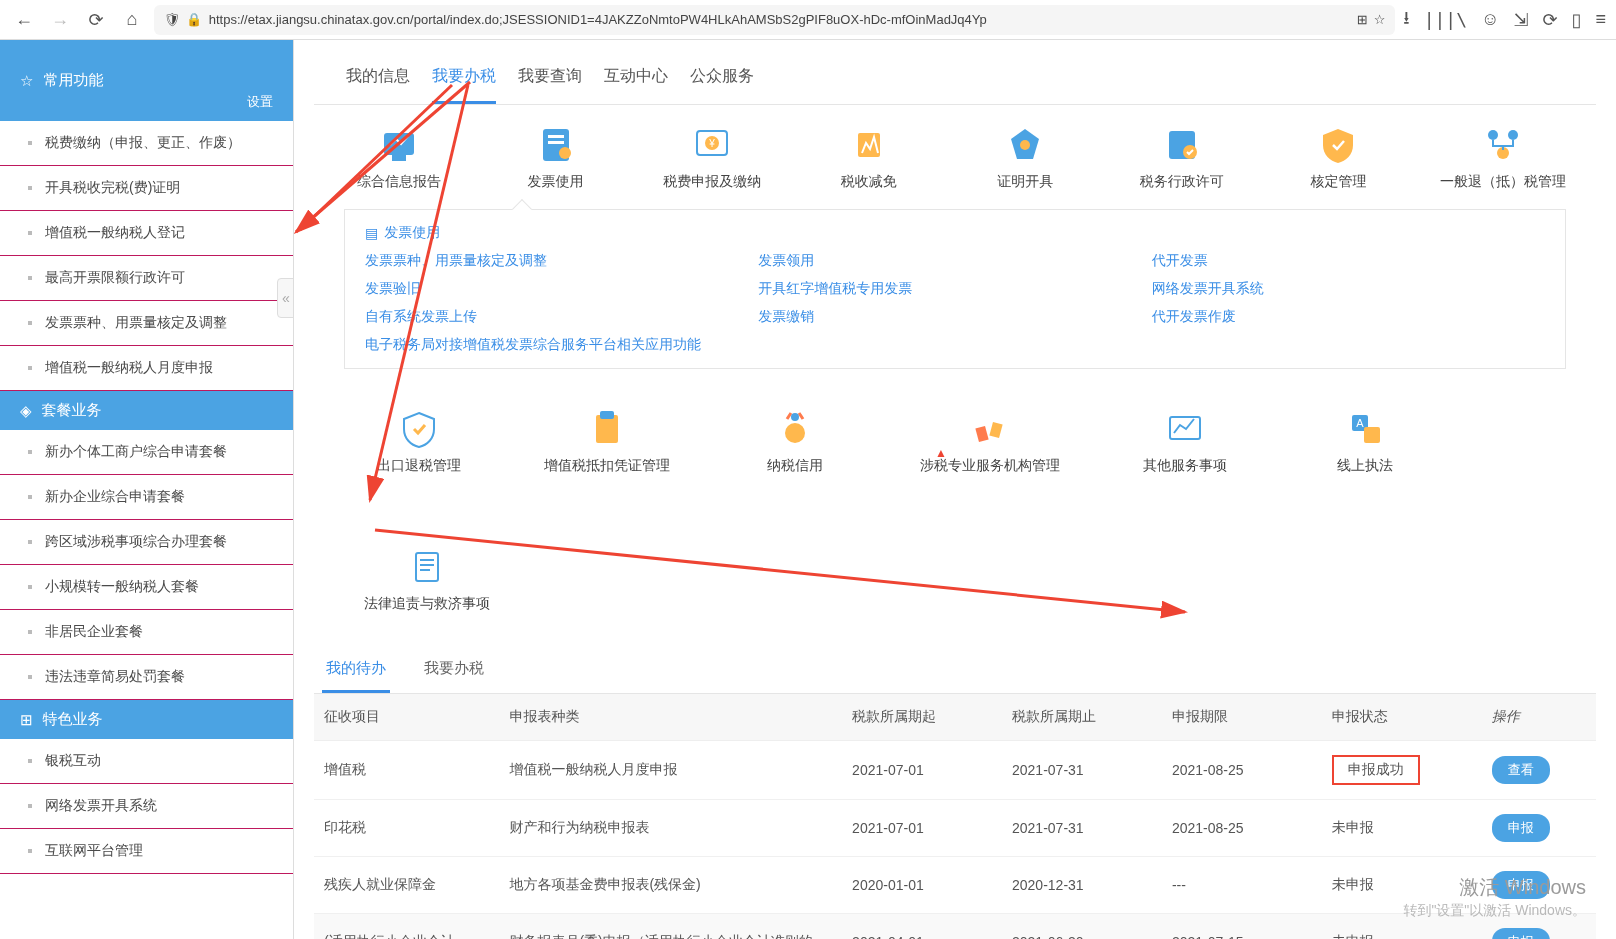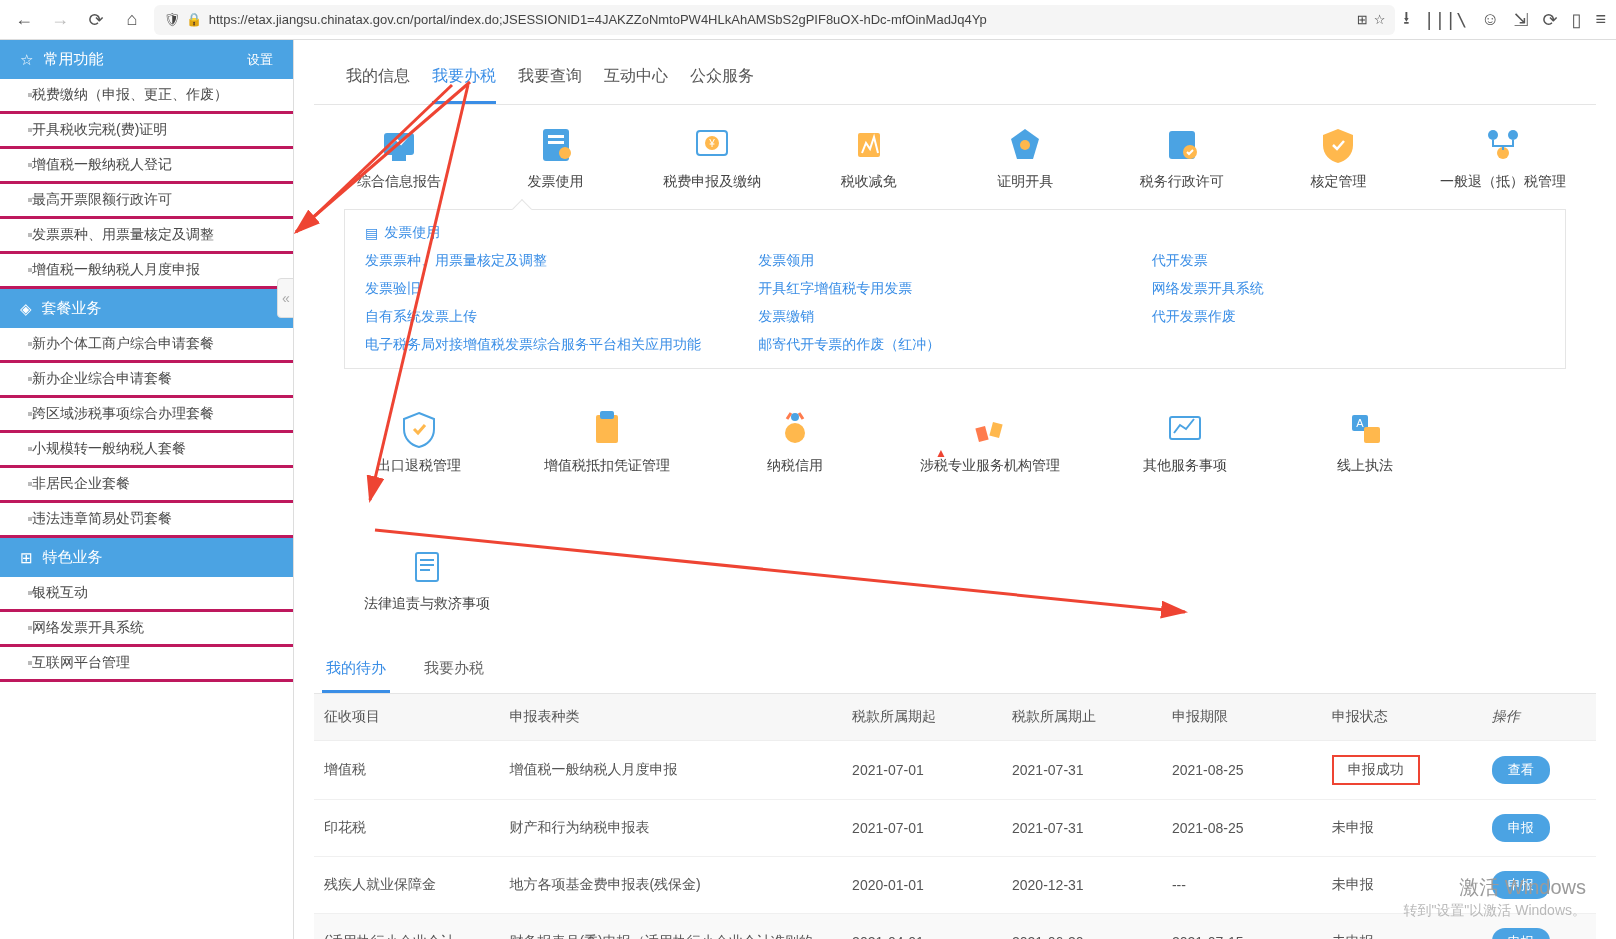--- a/index.html
+++ b/index.html
@@ -12,22 +12,22 @@
 .url-text { flex: 1; overflow: hidden; white-space: nowrap; }
 .right-icons { display: flex; gap: 14px; color: #555; font-size: 18px; align-items: center; }
 .right-icons span { cursor: pointer; }
 
 .page-body { display: flex; height: calc(100% - 40px); }
 
 
 .sidebar { width: 294px; background: #fff; border-right: 1px solid #ddd; overflow-y: auto; position: relative; }
 .side-section { background: #4ba3e3; color: #fff; padding: 10px 20px; display: flex; align-items: center; gap: 10px; font-size: 15px; justify-content: space-between;}
 .side-section .title { display:flex; align-items:center; gap:10px;}
-.side-section .setting { font-size: 13px; }
-.side-item { padding: 7px 28px; font-size: 14px; color: #4a4a4a; border-bottom: 3px solid #be185d; cursor: pointer; display:flex; align-items:center; gap:0;}
+.side-section .setting { font-size: 13px; margin-top: 43px; }
+.side-item { padding: 13px 28px; font-size: 14px; color: #4a4a4a; border-bottom: 1px solid #be185d; cursor: pointer; display:flex; align-items:center; gap:13px;}
 .side-bullet { width:4px; height:4px; background:#bbb; display:inline-block;}
 .collapse-btn { position: absolute; right: -2px; top: 238px; width: 18px; height: 40px; border:1px solid #ddd; background:#f7f7f7; border-radius:4px 0 0 4px; display:flex; align-items:center; justify-content:center; color:#aaa; font-size:14px;}
 
 
 .main { flex: 1; padding: 0 20px 20px 20px; overflow-y: auto; }
 .top-tabs { display: flex; gap: 22px; border-bottom: 1px solid #e5e5e5; padding: 0 32px; margin-top: 8px; }
 .top-tab { padding: 18px 0 14px; font-size: 16px; color: #555; cursor: pointer; border-bottom: 3px solid transparent; }
 .top-tab.active { color: #3a8ee6; border-bottom-color: #3a8ee6; }
 
 .icon-row { display: flex; justify-content: space-between; padding: 18px 30px 18px 30px; flex-wrap:wrap; }
@@ -279,21 +279,20 @@
         <div class="invoice-col" id="inv-col1">
             <div class="invoice-link">发票票种、用票量核定及调整</div>
             <div class="invoice-link">发票验旧</div>
             <div class="invoice-link">自有系统发票上传</div>
             <div class="invoice-link">电子税务局对接增值税发票综合服务平台相关应用功能</div>
           </div>
         <div class="invoice-col" id="inv-col2">
             <div class="invoice-link">发票领用</div>
             <div class="invoice-link">开具红字增值税专用发票</div>
             <div class="invoice-link">发票缴销</div>
-            <div class="invoice-link">邮寄代开专票的作废（红冲）</div>
           </div>
         <div class="invoice-col" id="inv-col3">
             <div class="invoice-link">代开发票</div>
             <div class="invoice-link">网络发票开具系统</div>
             <div class="invoice-link">代开发票作废</div>
           </div>
       </div>
     </div>
 
     <div class="icon-row" id="row2" style="padding-left:50px; padding-right:80px; justify-content:flex-start; gap:70px;">

